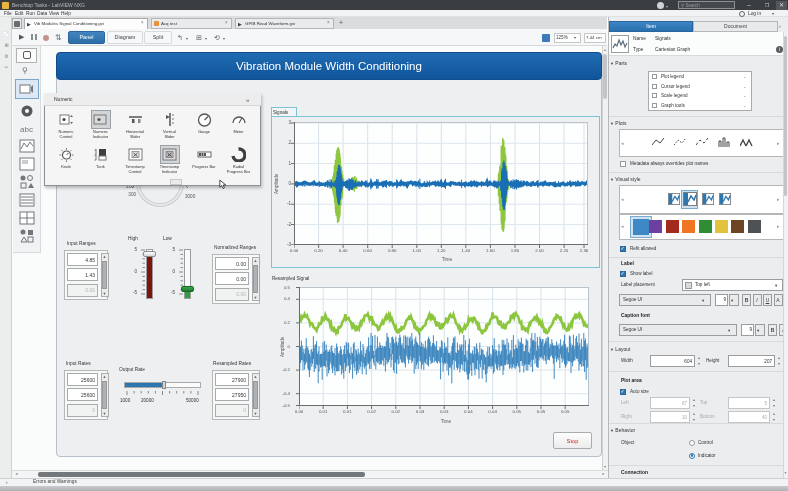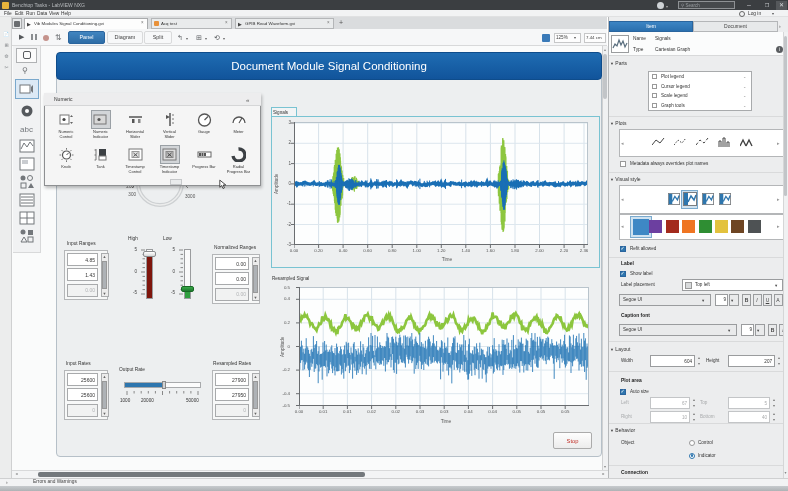--- a/index.html
+++ b/index.html
@@ -122,21 +122,21 @@
     <line x1="1" y1="8" x2="15" y2="8" stroke="#73777b"></line>
   </svg>
 <svg style="left:19px;top:228px" width="16" height="16" viewBox="0 0 16 16">
     <circle cx="4" cy="4" r="2.5" fill="#73777b"></circle>
     <rect x="9" y="2" width="5" height="5" fill="#73777b"></rect>
     <path d="M2 14l3-5 3 5z" fill="none" stroke="#73777b"></path>
     <rect x="9" y="9" width="5" height="5" fill="none" stroke="#73777b"></rect>
   </svg>
 <div style="left:56px;top:52px;width:546px;height:405px;background:#edeff0;border:1px solid #b6c0c8;border-radius:4px"></div>
 <div style="left:56px;top:52px;width:546px;height:28px;background:linear-gradient(#1f6cb2,#11549b);border:1px solid #0e4c8b;border-radius:4px"></div>
-<div style="left:56px;top:59px;width:546px;height:14px;font-size:11.5px;line-height:14px;color:#fff;text-align:center;font-weight:400">Document Module Signal Conditioning</div>
+<div style="left:56px;top:59px;width:546px;height:14px;font-size:11.5px;line-height:14px;color:#fff;text-align:center;font-weight:400">Vibration Module Width Conditioning</div>
 <svg style="left:110px;top:160px" width="110" height="50" viewBox="0 0 110 50">
     <path d="M28 23 A 22 22 0 0 0 72 23" fill="none" stroke="#cdd0d2" stroke-width="4"></path>
     <path d="M28 23 A 22 22 0 0 0 72 23" fill="none" stroke="#eceded" stroke-width="1.5"></path>
     <line x1="26" y1="24" x2="22" y2="28" stroke="#888"></line>
     <line x1="74" y1="24" x2="78" y2="28" stroke="#888"></line>
   </svg>
 <div style="left:120px;top:184px;width:14px;height:6px;font-size:4.6px;line-height:6px;color:#555;text-align:right">200</div>
 <div style="left:124px;top:192px;width:12px;height:6px;font-size:4.6px;line-height:6px;color:#555;text-align:right">300</div>
 <div style="left:185px;top:194px;width:16px;height:6px;font-size:4.6px;line-height:6px;color:#555">3000</div>
 <div style="left:271px;top:116px;width:329px;height:152px;border:1px solid #79c3d2"></div>

